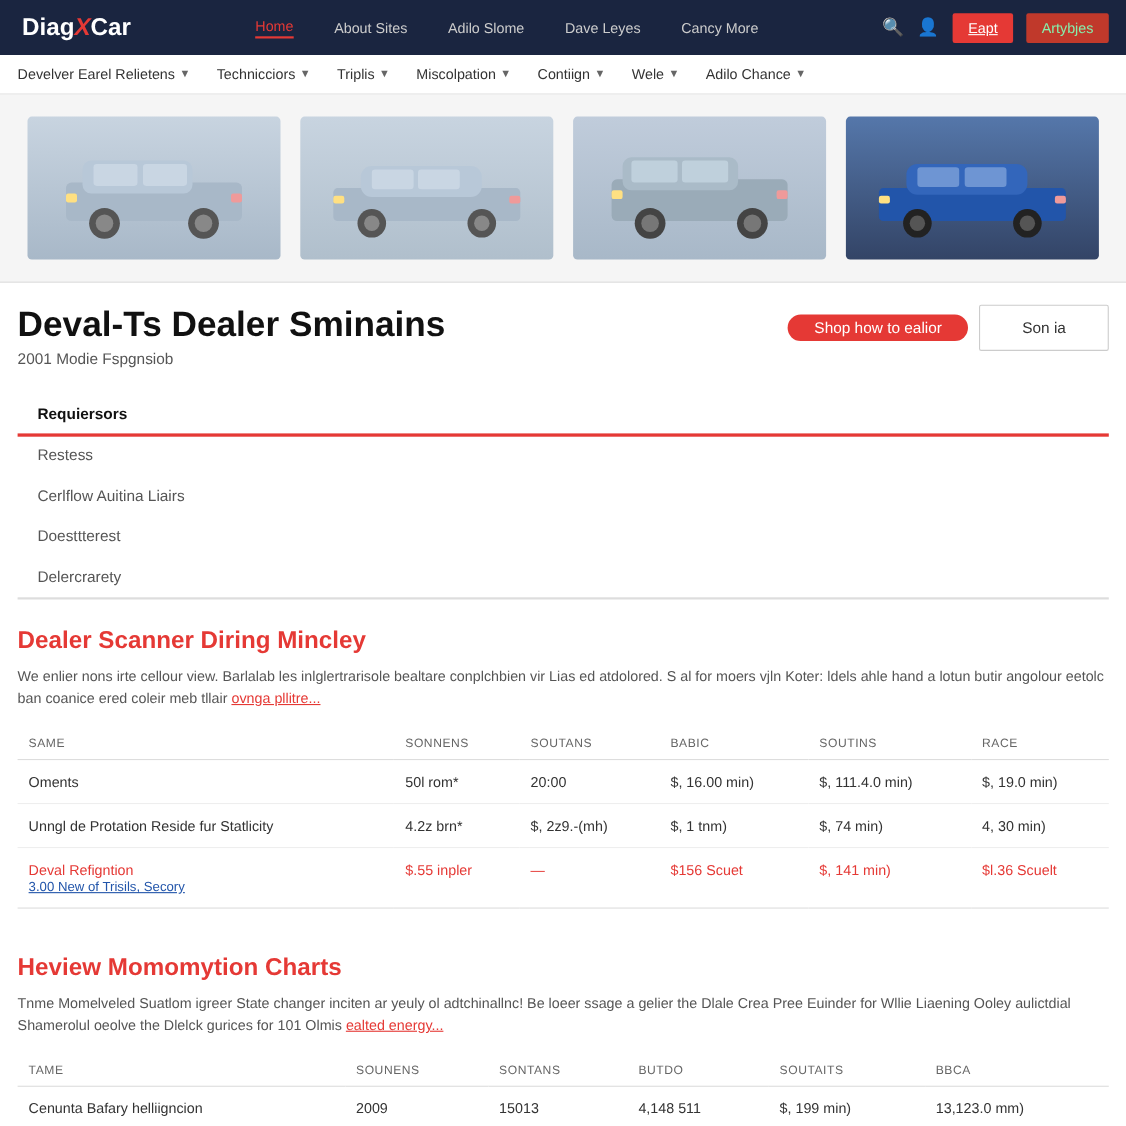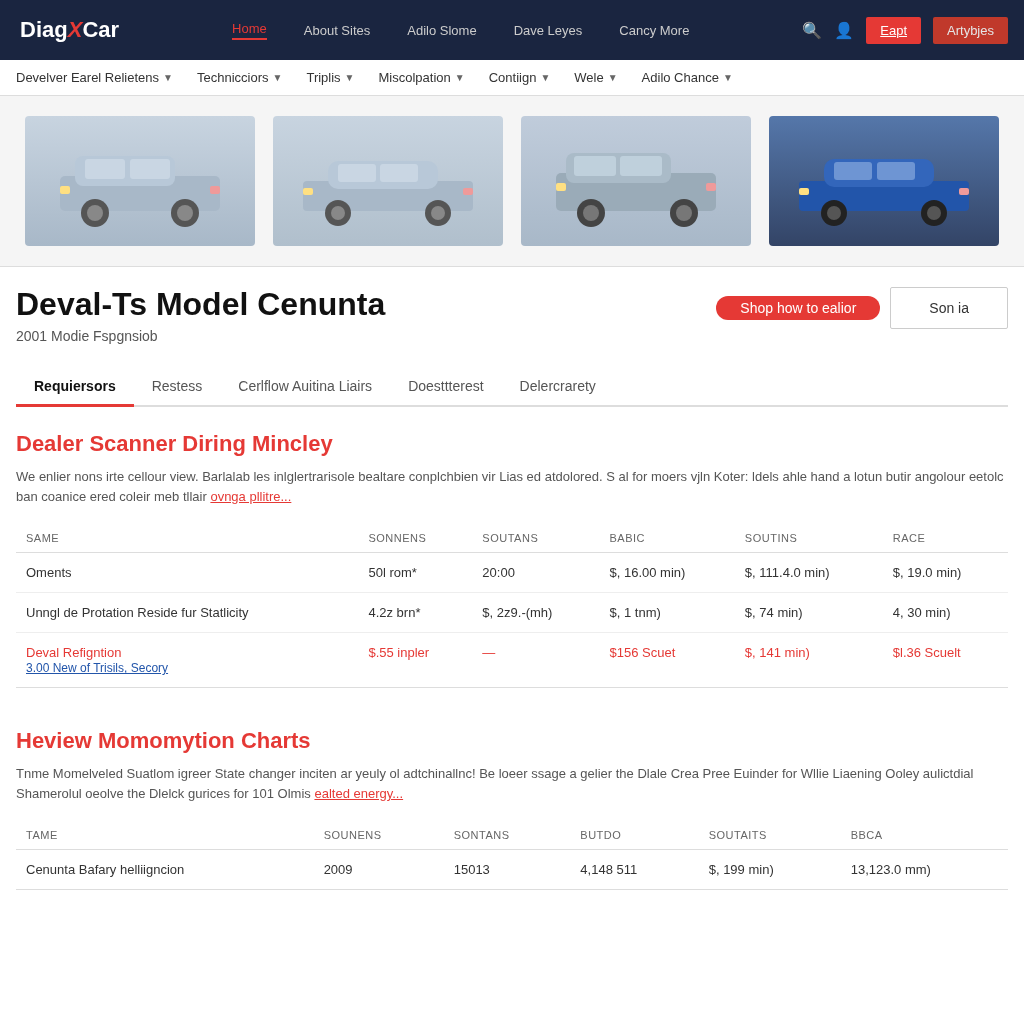--- a/index.html
+++ b/index.html
@@ -5,21 +5,21 @@
     * { margin: 0; padding: 0; box-sizing: border-box; }
     body { font-family: Arial, sans-serif; font-size: 14px; color: #333; background: #fff; width: 1024px; }
 
     
     .top-header {
       background: #1a2540;
       display: flex;
       align-items: center;
       justify-content: space-between;
       padding: 8px 16px;
-      height: 60px;
+      height: 50px;
     }
     .logo {
       color: #fff;
       font-size: 22px;
       font-weight: bold;
       display: flex;
       align-items: center;
     }
     .logo .diag { color: #fff; }
     .logo .x { color: #e53935; font-style: italic; }
@@ -41,21 +41,21 @@
       color: #fff;
       border: none;
       padding: 6px 14px;
       font-size: 13px;
       cursor: pointer;
       border-radius: 2px;
       text-decoration: underline;
     }
     .btn-register {
       background: #c0392b;
-      color: #e5e5e5;
+      color: #86efac;
       border: none;
       padding: 6px 14px;
       font-size: 13px;
       cursor: pointer;
       border-radius: 2px;
     }
     .top-icons { display: flex; gap: 12px; align-items: center; }
     .top-icons span { color: #ccc; font-size: 16px; cursor: pointer; }
 
     
@@ -152,20 +152,21 @@
       border-radius: 2px;
       white-space: nowrap;
     }
 
     
     .tabs {
       display: flex;
       border-bottom: 2px solid #ddd;
       margin-bottom: 24px;
       gap: 0;
+      flex-direction: column;
     }
     .tab {
       padding: 10px 18px;
       font-size: 14px;
       cursor: pointer;
       color: #555;
       border-bottom: 3px solid transparent;
       margin-bottom: -2px;
       white-space: nowrap;
     }
@@ -329,21 +330,21 @@
       <rect x="15" y="57" width="10" height="7" rx="2" fill="#ffe082"></rect>
       <rect x="175" y="57" width="10" height="7" rx="2" fill="#ef9a9a"></rect>
     </svg>
   </div>
 </div>
 
 <div class="main-content">
 
   <div class="page-title-section">
     <div>
-      <div class="page-title">Deval-Ts Model Cenunta</div>
+      <div class="page-title">Deval-Ts Dealer Sminains</div>
       <div class="page-subtitle">2001 Modie Fspgnsiob</div>
     </div>
     <div class="title-actions">
       <button class="btn-shop">Shop how to ealior</button>
       <button class="btn-son">Son ia</button>
     </div>
   </div>
 
   <div class="tabs">
     <div class="tab active">Requiersors</div>

